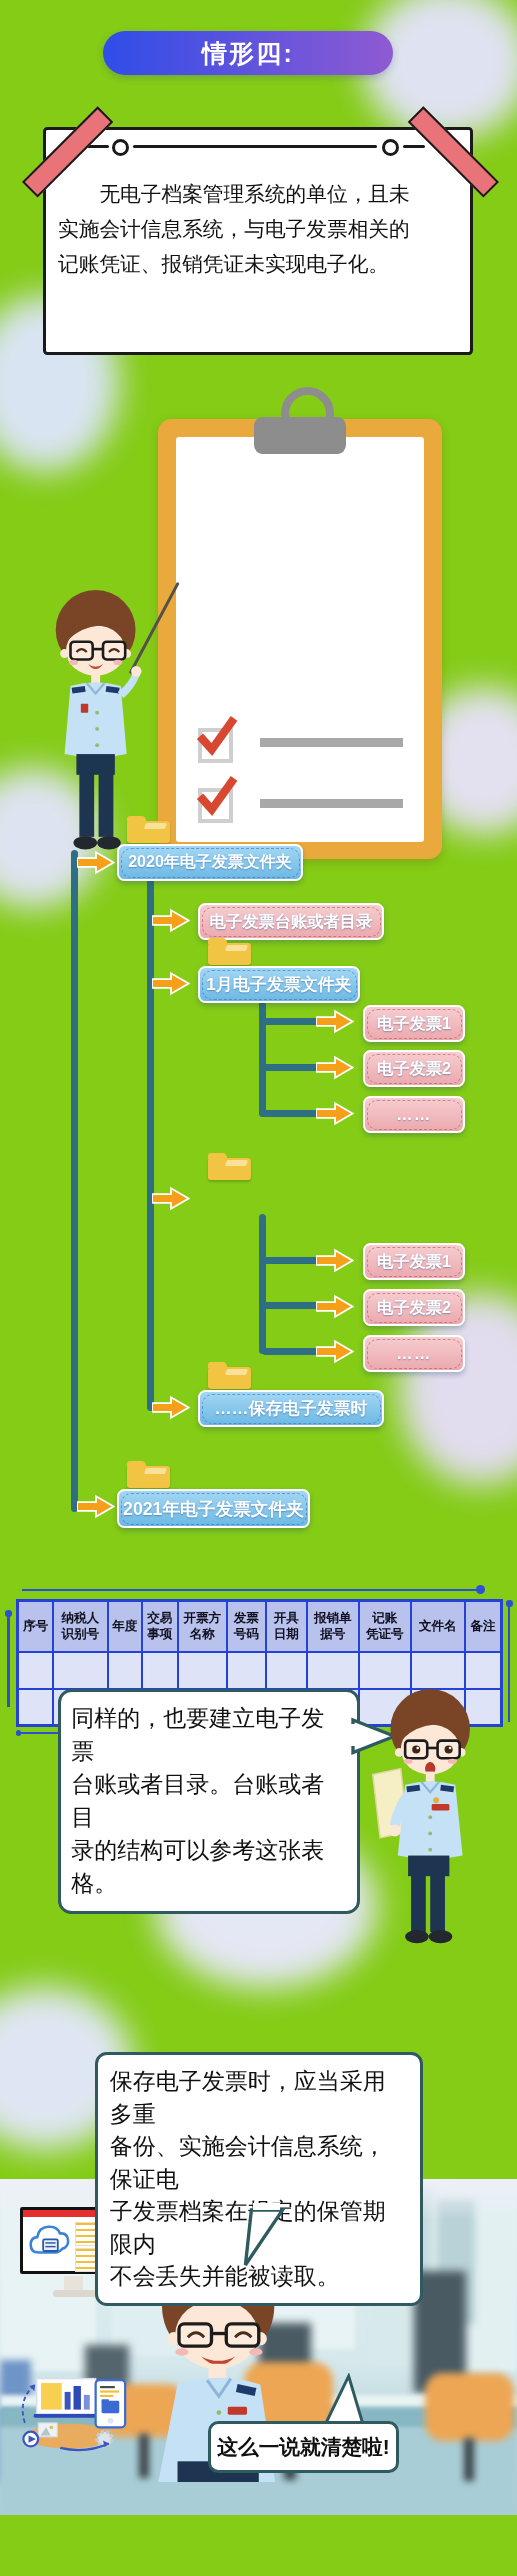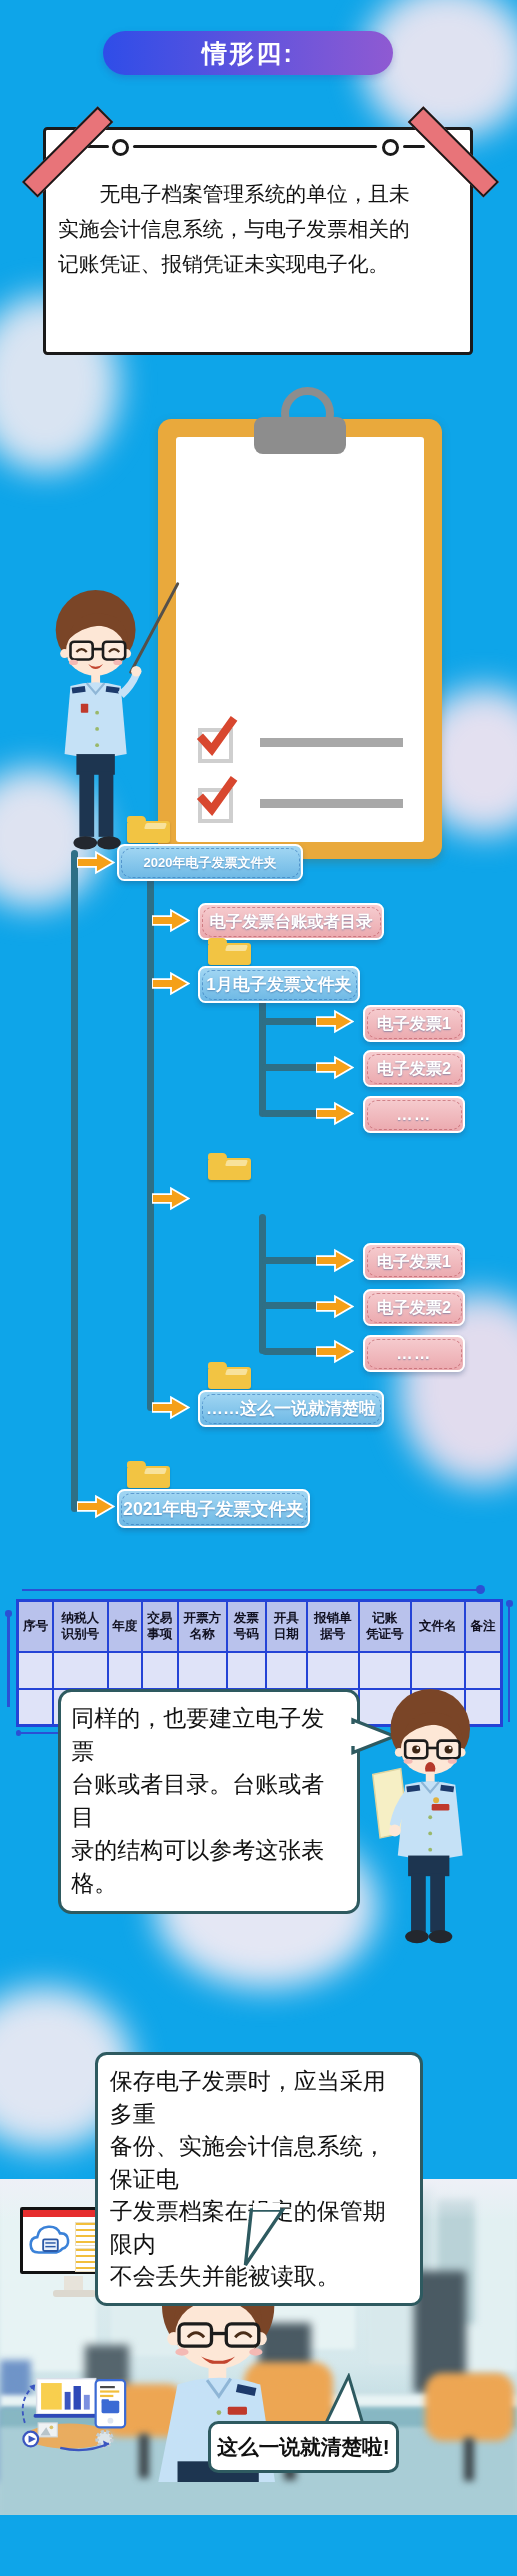--- a/index.html
+++ b/index.html
@@ -1,17 +1,17 @@
 <!DOCTYPE html>
 <html style="font-size:11.8px"><head>
 <meta charset="utf-8">
 <style>
   html,body{margin:0;padding:0;}
   body{font-family:"Liberation Sans",sans-serif;}
-  .page{position:relative;width:517px;height:2576px;background:#0ea5e9;overflow:hidden;}
+  .page{position:relative;width:517px;height:2576px;background:#84cc16;overflow:hidden;}
   .abs{position:absolute;}
   .blob{position:absolute;border-radius:50%;filter:blur(16.3px);}
   
   .pill{position:absolute;left:103px;top:31px;width:290px;height:44px;border-radius:22px;
     background:linear-gradient(90deg,#2f4de8,#8f5ad2);display:flex;align-items:center;justify-content:center;
     color:#fff;font-size:25px;font-weight:bold;letter-spacing:2.2px;box-shadow:0 3px 7.4px rgba(60,60,160,.25);}
   
   .introbox{position:absolute;left:43px;top:127px;width:424px;height:222px;background:#fff;
     border:3px solid #1a1a1a;border-radius:4.4px;}
   .ribbon{position:absolute;width:103px;height:17.7px;background:#e87479;border:2.2px solid #1a1a1a;}
@@ -192,21 +192,21 @@
     </svg>
   <svg class="abs" style="left:152px;top:1395px;" width="38" height="25" viewBox="0 0 52 34">
       <polygon points="0,11 26,11 26,3 50,17 26,31 26,23 0,23" fill="#f5a018" stroke="#fff" stroke-width="2.5"></polygon>
     </svg>
   <svg class="abs" style="left:77px;top:1494px;" width="38" height="25" viewBox="0 0 52 34">
       <polygon points="0,11 26,11 26,3 50,17 26,31 26,23 0,23" fill="#f5a018" stroke="#fff" stroke-width="2.5"></polygon>
     </svg>
 
   <div class="folder" style="left:127px;top:821px;"></div>
   <div class="tnode tblue" style="left:117px;top:844px;width:182px;height:33px;">
-      <div class="in" style="font-size:13px;">2020年电子发票文件夹</div>
+      <div class="in" style="font-size:16px;">2020年电子发票文件夹</div>
     </div>
 
   <div class="tnode tpink" style="left:198px;top:903px;width:182px;height:33px;">
       <div class="in" style="font-size:16.3px;">电子发票台账或者目录</div>
     </div>
 
   <div class="folder" style="left:208px;top:943px;"></div>
   <div class="tnode tblue" style="left:198px;top:966px;width:158px;height:33px;">
       <div class="in" style="font-size:17px;">1月电子发票文件夹</div>
     </div>
@@ -228,21 +228,21 @@
     </div>
   <div class="tnode tpink" style="left:363px;top:1289px;width:98px;height:33px;">
       <div class="in" style="font-size:16.3px;">电子发票2</div>
     </div>
   <div class="tnode tpink" style="left:363px;top:1335px;width:98px;height:33px;">
       <div class="in" style="font-size:16.3px;letter-spacing:1.5px;">……</div>
     </div>
 
   <div class="folder" style="left:208px;top:1367px;"></div>
   <div class="tnode tblue" style="left:198px;top:1390px;width:182px;height:33px;">
-      <div class="in" style="font-size:17px;">……这么一说就清楚啦</div>
+      <div class="in" style="font-size:17px;">……保存电子发票时</div>
     </div>
 
   <div class="folder" style="left:127px;top:1466px;"></div>
   <div class="tnode tblue" style="left:117px;top:1489px;width:189px;height:35px;">
       <div class="in" style="font-size:17.7px;">2021年电子发票文件夹</div>
     </div>
 
   <div class="dline" style="left:22px;top:1589px;width:458px;height:2.2px;"></div>
   <div class="ddot" style="left:476px;top:1585px;width:8.9px;height:8.9px;"></div>
   <div class="dline" style="left:7.4px;top:1615px;width:2.2px;height:92px;"></div>

